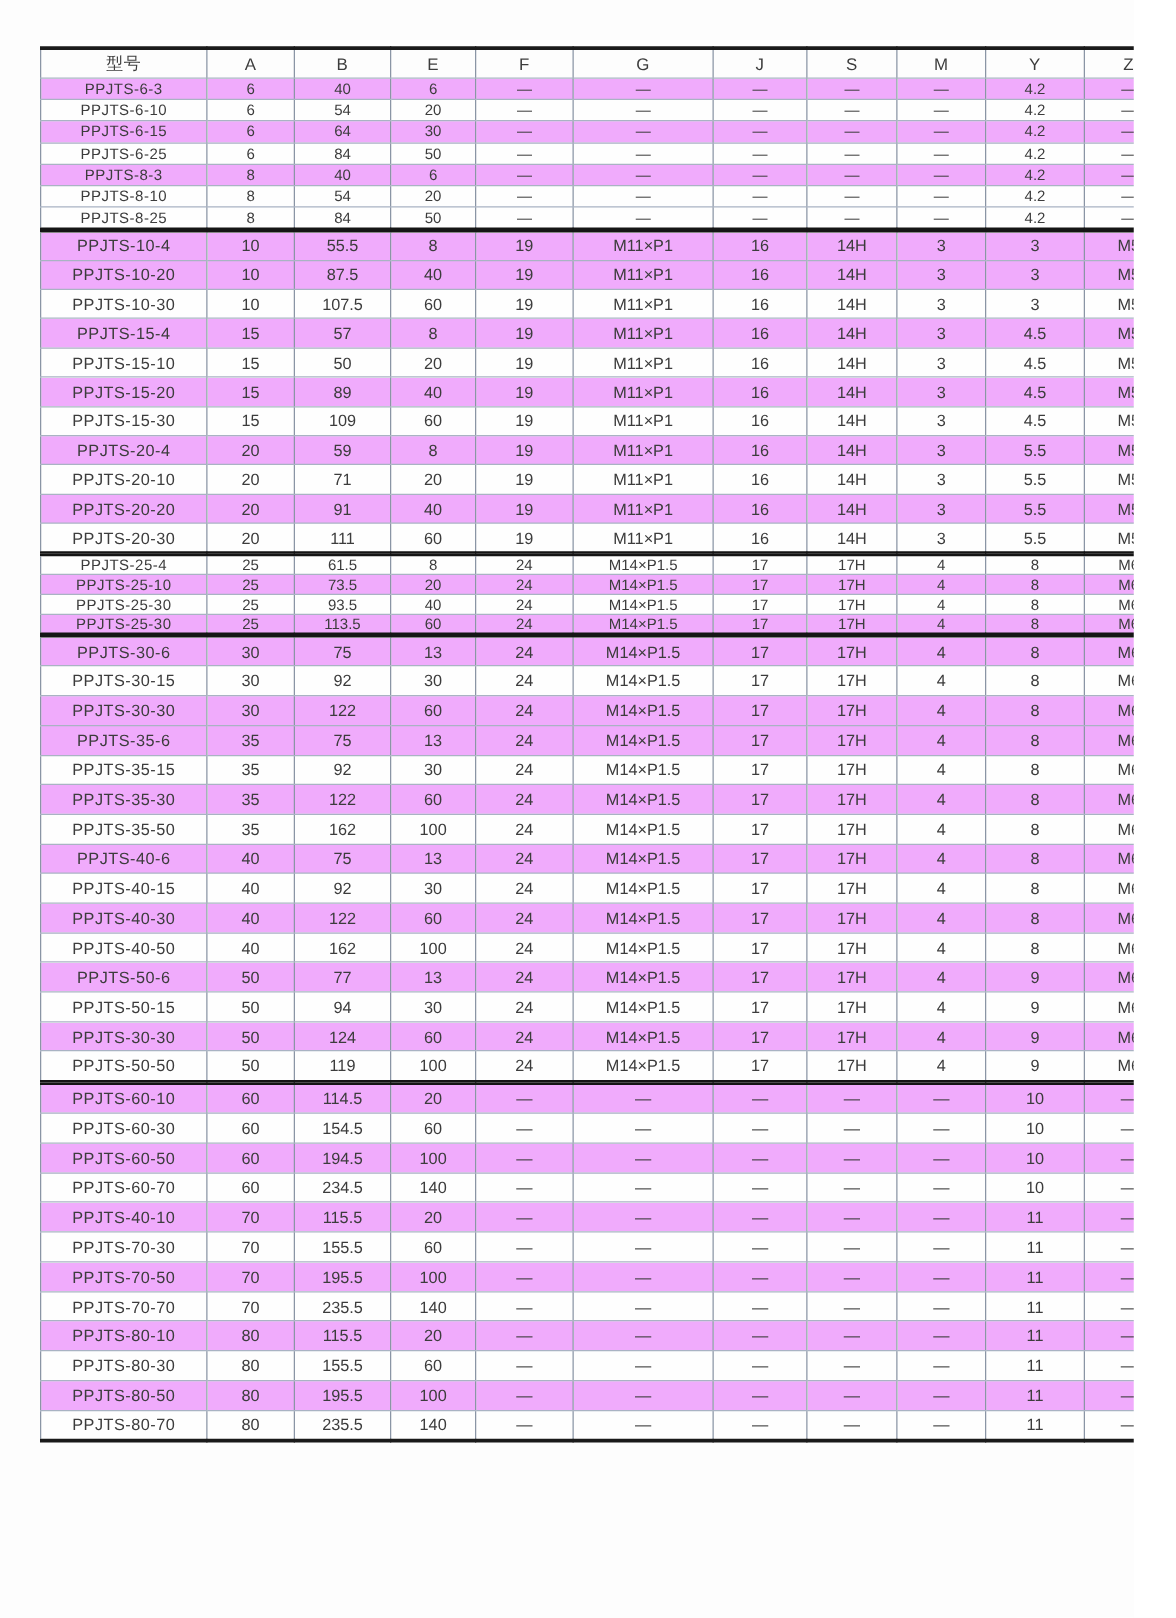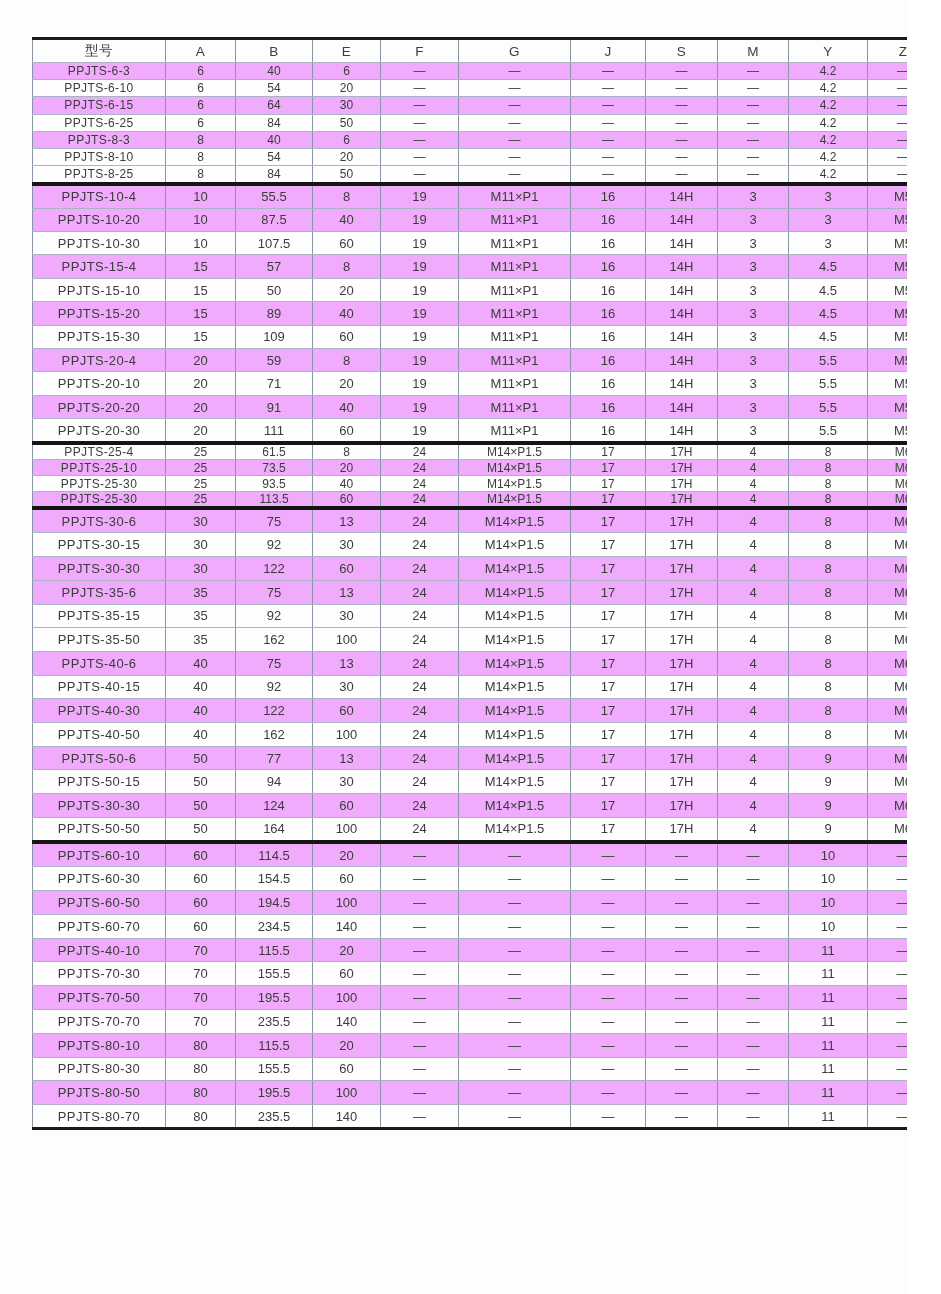--- a/index.html
+++ b/index.html
@@ -466,20 +466,33 @@
           <td class="value">92</td>
           <td class="value">30</td>
           <td class="value">24</td>
           <td class="value">M14×P1.5</td>
           <td class="value">17</td>
           <td class="value">17H</td>
           <td class="value">4</td>
           <td class="value">8</td>
           <td class="value">M6</td>
         </tr>
+        <tr class="shaded">
+          <td class="model">PPJTS-35-30</td>
+          <td class="value">35</td>
+          <td class="value">122</td>
+          <td class="value">60</td>
+          <td class="value">24</td>
+          <td class="value">M14×P1.5</td>
+          <td class="value">17</td>
+          <td class="value">17H</td>
+          <td class="value">4</td>
+          <td class="value">8</td>
+          <td class="value">M6</td>
+        </tr>
         <tr class="plain">
           <td class="model">PPJTS-35-50</td>
           <td class="value">35</td>
           <td class="value">162</td>
           <td class="value">100</td>
           <td class="value">24</td>
           <td class="value">M14×P1.5</td>
           <td class="value">17</td>
           <td class="value">17H</td>
           <td class="value">4</td>
@@ -573,21 +586,21 @@
           <td class="value">M14×P1.5</td>
           <td class="value">17</td>
           <td class="value">17H</td>
           <td class="value">4</td>
           <td class="value">9</td>
           <td class="value">M6</td>
         </tr>
         <tr class="plain">
           <td class="model">PPJTS-50-50</td>
           <td class="value">50</td>
-          <td class="value">164</td>
+          <td class="value">119</td>
           <td class="value">100</td>
           <td class="value">24</td>
           <td class="value">M14×P1.5</td>
           <td class="value">17</td>
           <td class="value">17H</td>
           <td class="value">4</td>
           <td class="value">9</td>
           <td class="value">M6</td>
         </tr>
       </tbody>

